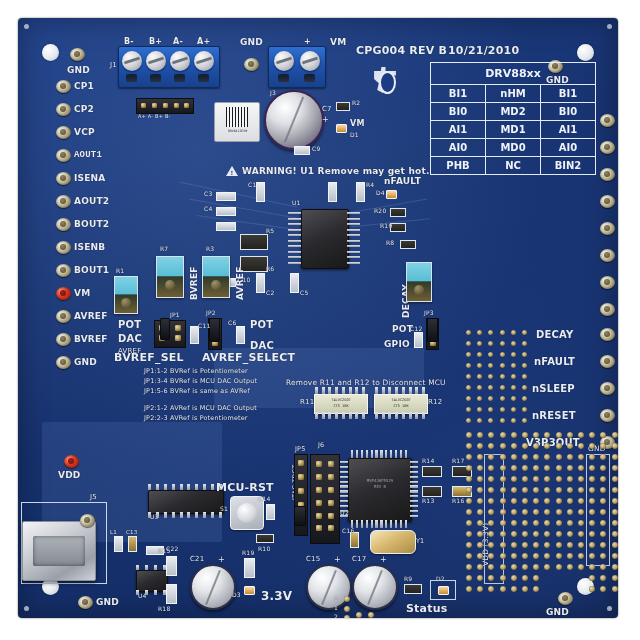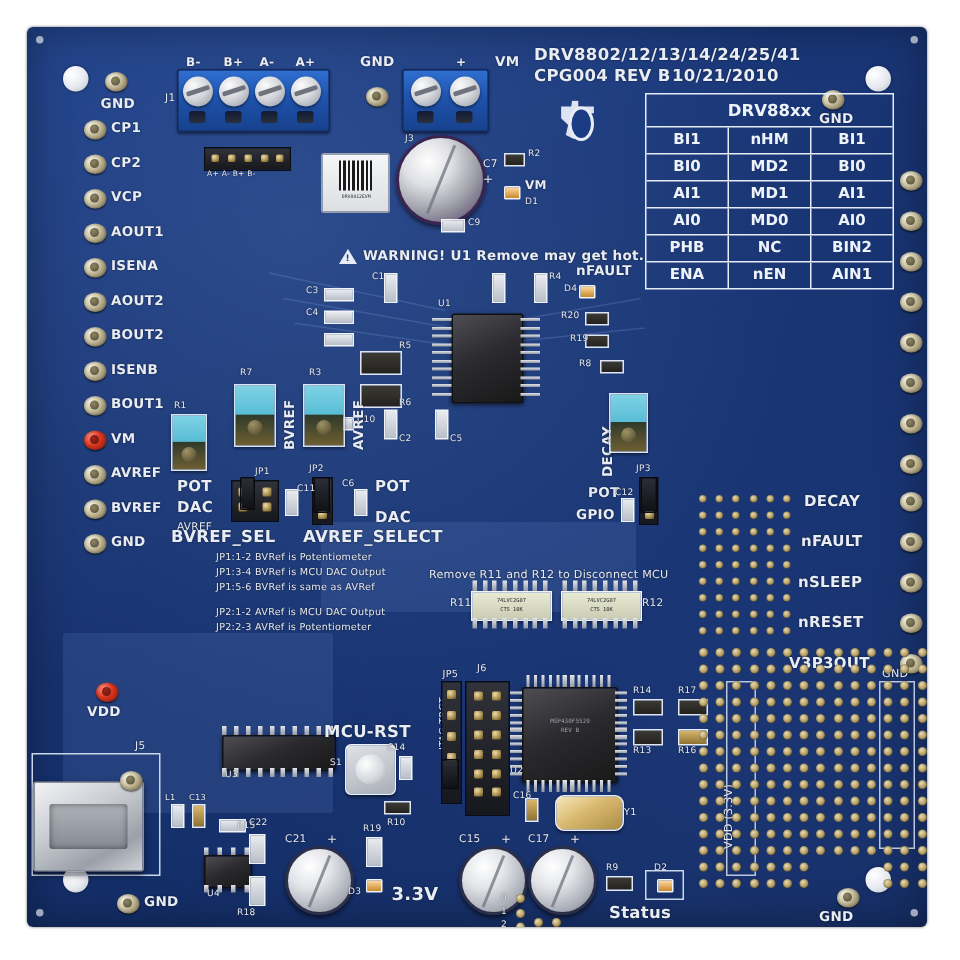--- a/index.html
+++ b/index.html
@@ -168,21 +168,20 @@
     <div class="corner-dot" style="left:6px;top:6px;"></div>
     <div class="corner-dot" style="left:589px;top:6px;"></div>
     <div class="corner-dot" style="left:6px;top:588px;"></div>
     <div class="corner-dot" style="left:589px;top:588px;"></div>
 
     <div class="mhole" style="left:24px;top:26px;"></div>
     <div class="mhole" style="left:559px;top:26px;"></div>
     <div class="mhole" style="left:24px;top:560px;"></div>
     <div class="mhole" style="left:559px;top:560px;"></div>
 
-    <div class="silk" style="left:338px;top:13px;font-size:11px;">DRV8802/12/13/14/24/25/41</div>
     <div class="silk" style="left:338px;top:27px;font-size:11px;">CPG004 REV B</div>
     <div class="silk" style="left:430px;top:27px;font-size:11px;">10/21/2010</div>
 
     <div class="tilogo" style="left:354px;top:48px;">
       <div class="tex"></div>
         <div class="circ"></div>
     </div>
 
     <div class="tp" style="left:530px;top:42px;"></div>
     <div class="silk" style="left:528px;top:58px;font-size:9px;">GND</div>
@@ -250,21 +249,21 @@
     <div class="tp" style="left:38px;top:62px;"></div>
     <div class="silk" style="left:56px;top:64px;font-size:9px;">CP1</div>
 
     <div class="tp" style="left:38px;top:85px;"></div>
     <div class="silk" style="left:56px;top:87px;font-size:9px;">CP2</div>
 
     <div class="tp" style="left:38px;top:108px;"></div>
     <div class="silk" style="left:56px;top:110px;font-size:9px;">VCP</div>
 
     <div class="tp" style="left:38px;top:131px;"></div>
-    <div class="silk" style="left:56px;top:133px;font-size:9px;">AOUT1</div>
+    <div class="silk" style="left:56px;top:133px;font-size:9px;font-family:Liberation Mono, monospace;">AOUT1</div>
 
     <div class="tp" style="left:38px;top:154px;"></div>
     <div class="silk" style="left:56px;top:156px;font-size:9px;">ISENA</div>
 
     <div class="tp" style="left:38px;top:177px;"></div>
     <div class="silk" style="left:56px;top:179px;font-size:9px;">AOUT2</div>
 
     <div class="tp" style="left:38px;top:200px;"></div>
     <div class="silk" style="left:56px;top:202px;font-size:9px;">BOUT2</div>
 
@@ -432,25 +431,20 @@
         </div>
       <div class="trow">
           <div class="cell">AI0</div>
           <div class="cell">MD0</div>
           <div class="cell">AI0</div>
         </div>
       <div class="trow">
           <div class="cell">PHB</div>
           <div class="cell">NC</div>
           <div class="cell">BIN2</div>
-        </div>
-      <div class="trow">
-          <div class="cell">ENA</div>
-          <div class="cell">nEN</div>
-          <div class="cell">AIN1</div>
         </div>
     </div>
 
     <div class="tp" style="left:582px;top:96px;"></div>
     <div class="tp" style="left:582px;top:123px;"></div>
     <div class="tp" style="left:582px;top:150px;"></div>
     <div class="tp" style="left:582px;top:177px;"></div>
     <div class="tp" style="left:582px;top:204px;"></div>
     <div class="tp" style="left:582px;top:231px;"></div>
     <div class="tp" style="left:582px;top:258px;"></div>

